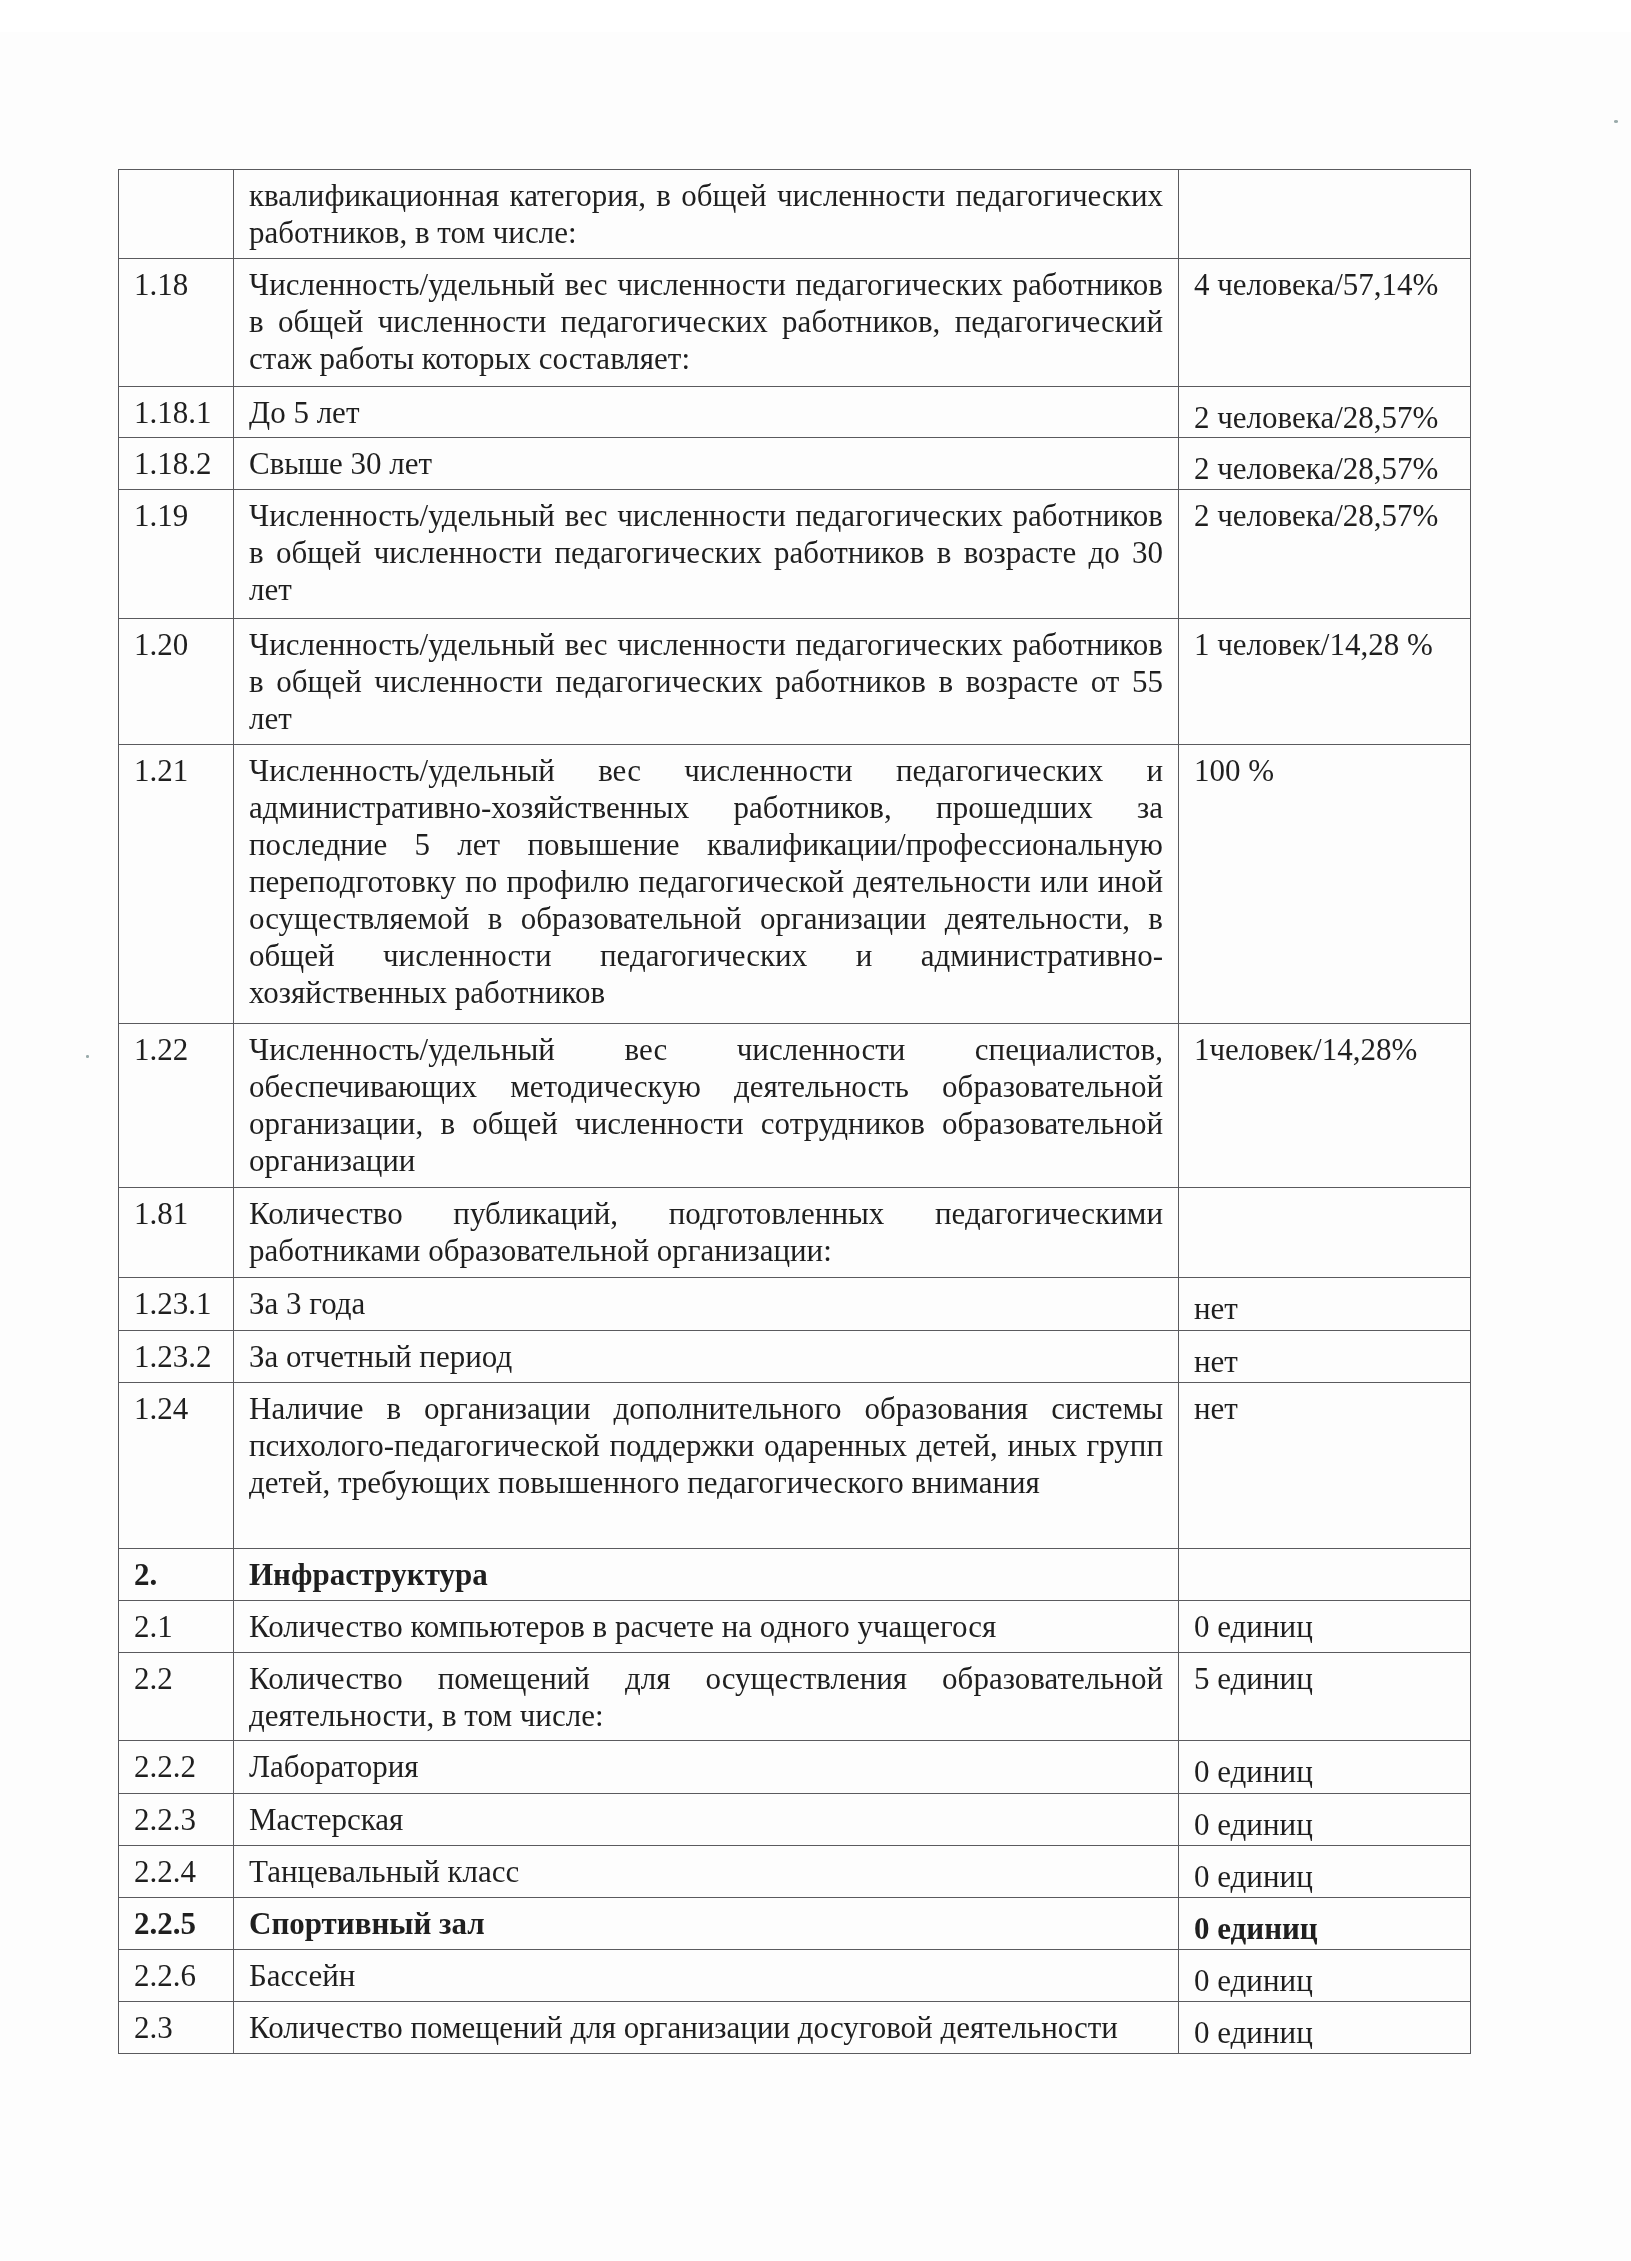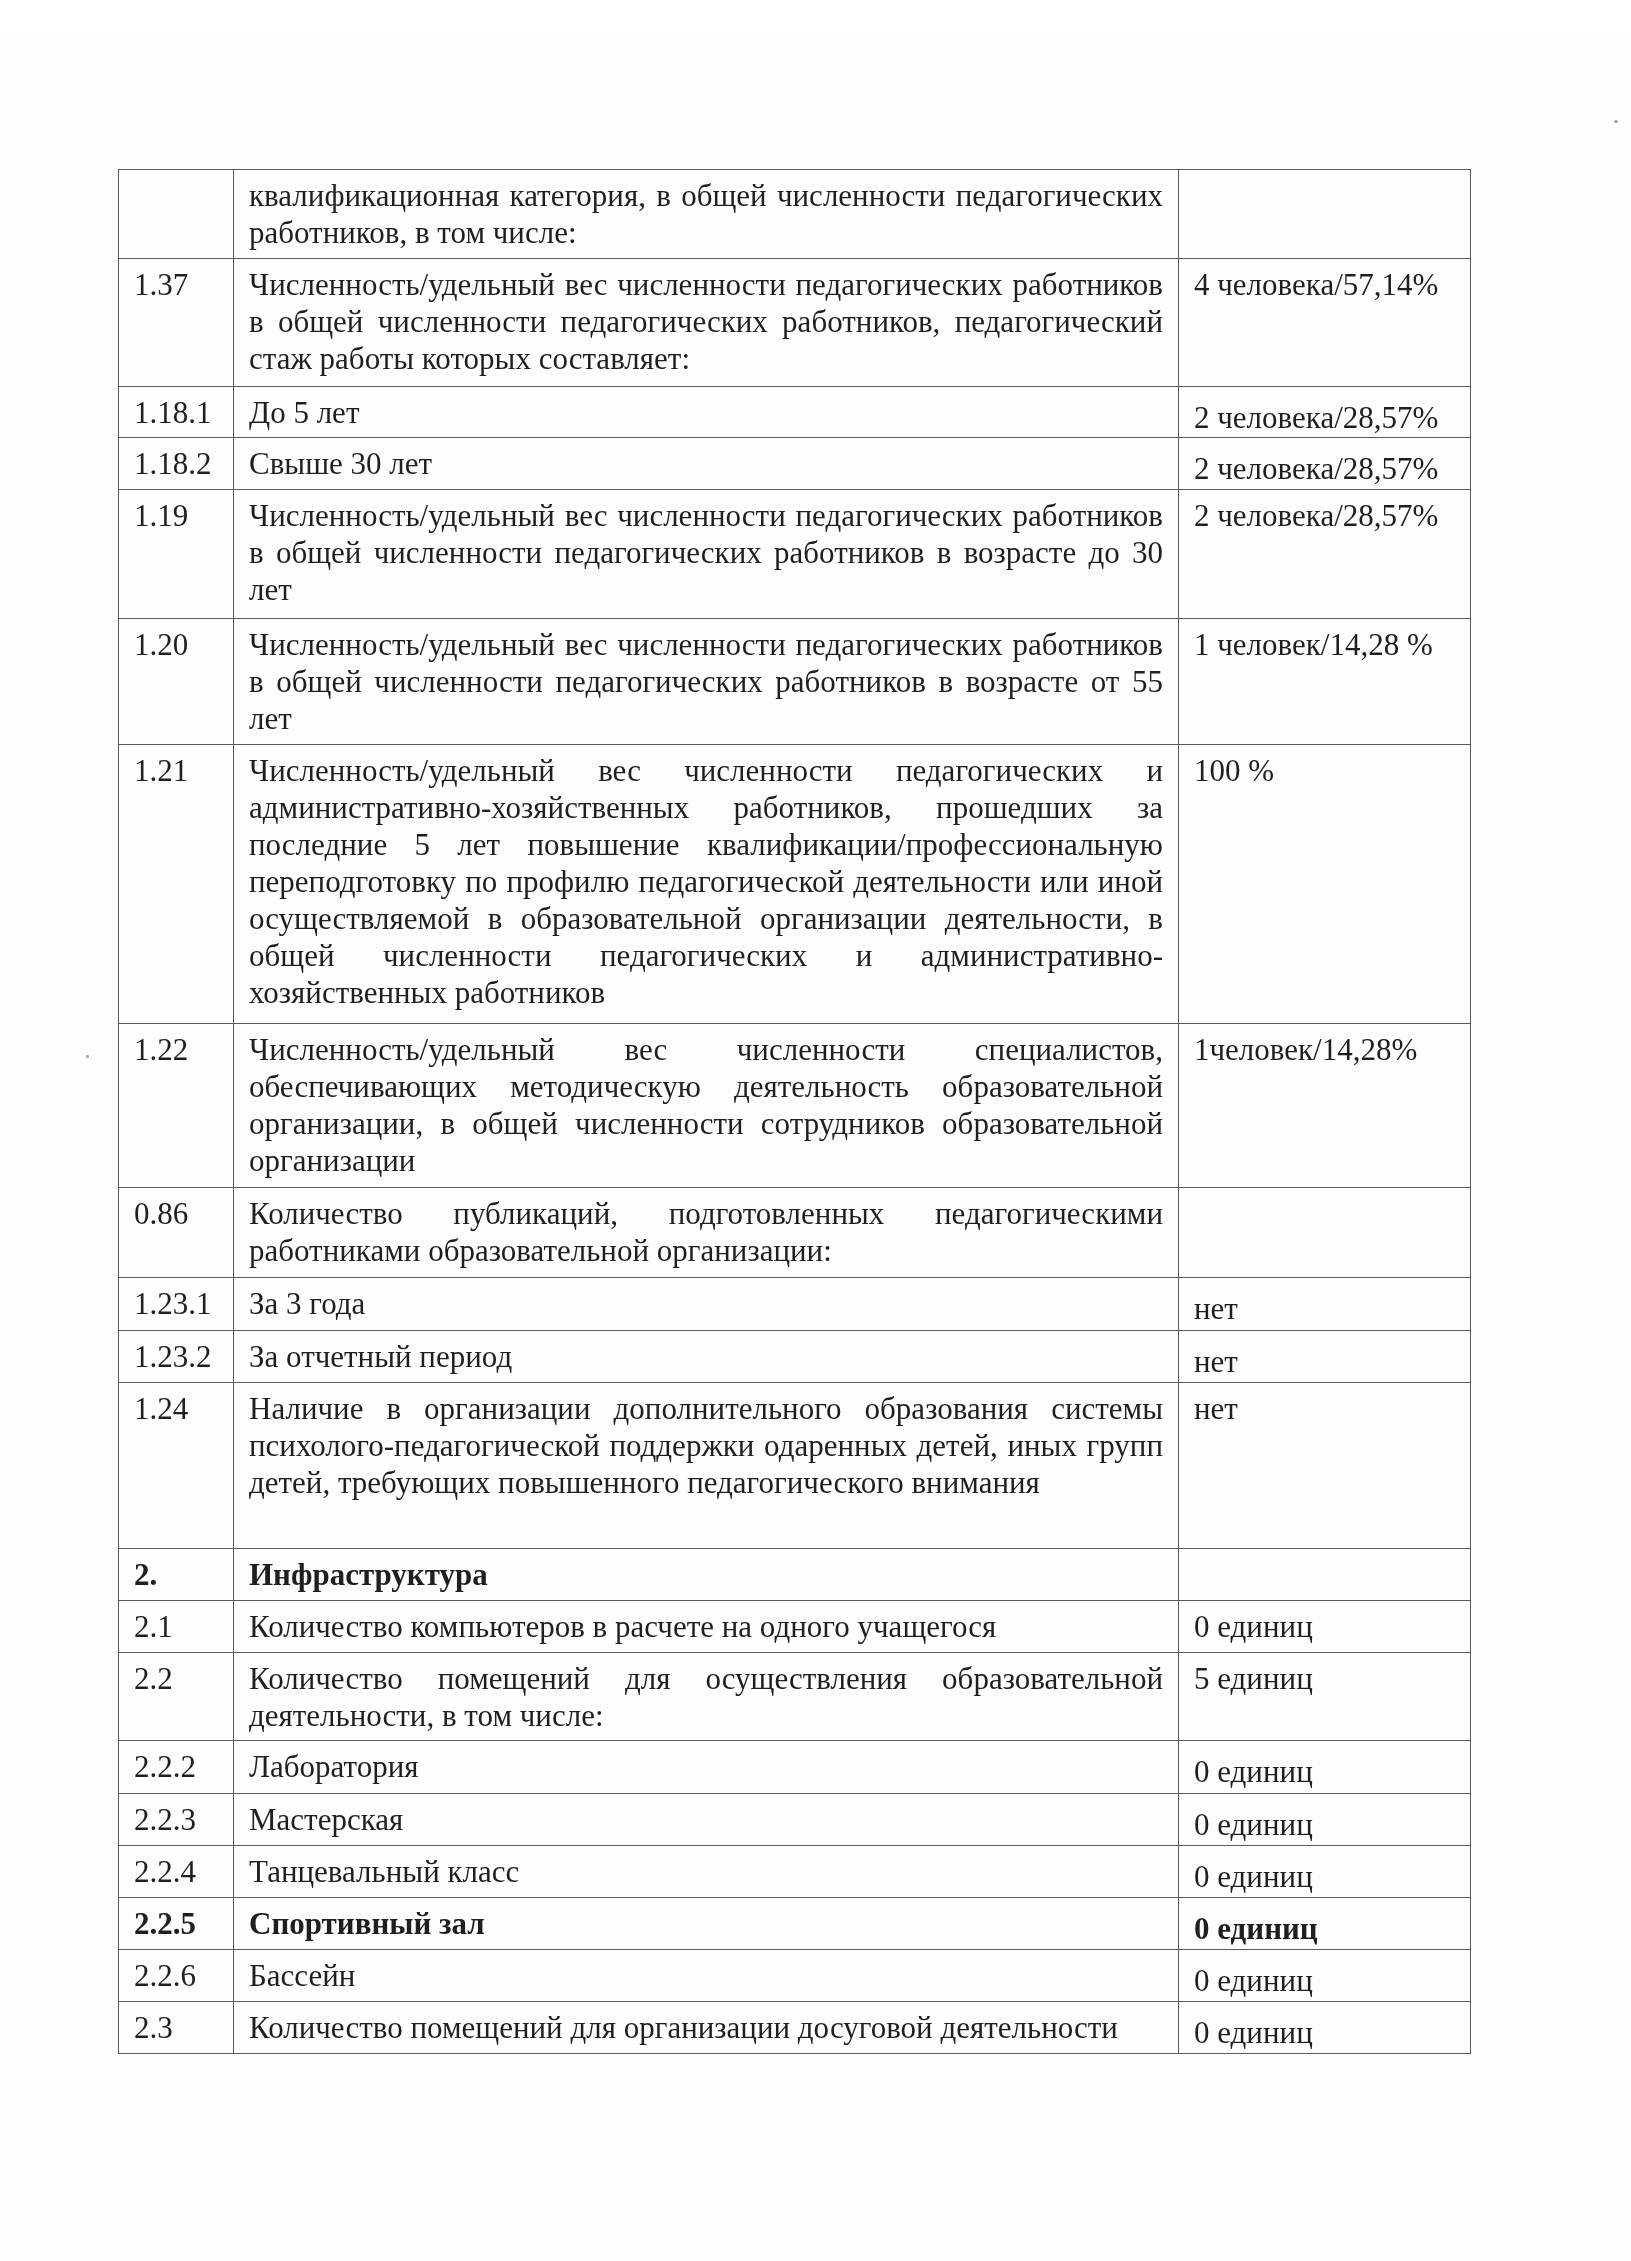--- a/index.html
+++ b/index.html
@@ -33,21 +33,21 @@
         <col class="c2">
         <col class="c3">
       </colgroup>
     <tbody id="tbody">
         <tr style="height: 89px;">
     <td class="num"></td>
     <td class="txt">квалификационная категория, в общей численности педагогических работников, в том числе:</td>
     <td class="val"></td>
   </tr>
         <tr style="height: 128px;">
-    <td class="num">1.37</td>
+    <td class="num">1.18</td>
     <td class="txt">Численность/удельный вес численности педагогических работников в общей численности педагогических работников, педагогический стаж работы которых составляет:</td>
     <td class="val">4 человека/57,14%</td>
   </tr>
         <tr style="height: 51px;">
     <td class="num">1.18.1</td>
     <td class="txt">До 5 лет</td>
     <td class="val low">2 человека/28,57%</td>
   </tr>
         <tr style="height: 52px;">
     <td class="num">1.18.2</td>
@@ -68,21 +68,21 @@
     <td class="num">1.21</td>
     <td class="txt">Численность/удельный вес численности педагогических и административно-хозяйственных работников, прошедших за последние 5 лет повышение квалификации/профессиональную переподготовку по профилю педагогической деятельности или иной осуществляемой в образовательной организации деятельности, в общей численности педагогических и административно-хозяйственных работников</td>
     <td class="val">100 %</td>
   </tr>
         <tr style="height: 164px;">
     <td class="num">1.22</td>
     <td class="txt">Численность/удельный вес численности специалистов, обеспечивающих методическую деятельность образовательной организации, в общей численности сотрудников образовательной организации</td>
     <td class="val">1человек/14,28%</td>
   </tr>
         <tr style="height: 90px;">
-    <td class="num">0.86</td>
+    <td class="num">1.81</td>
     <td class="txt">Количество публикаций, подготовленных педагогическими работниками образовательной организации:</td>
     <td class="val"></td>
   </tr>
         <tr style="height: 53px;">
     <td class="num">1.23.1</td>
     <td class="txt">За 3 года</td>
     <td class="val low">нет</td>
   </tr>
         <tr style="height: 52px;">
     <td class="num">1.23.2</td>

